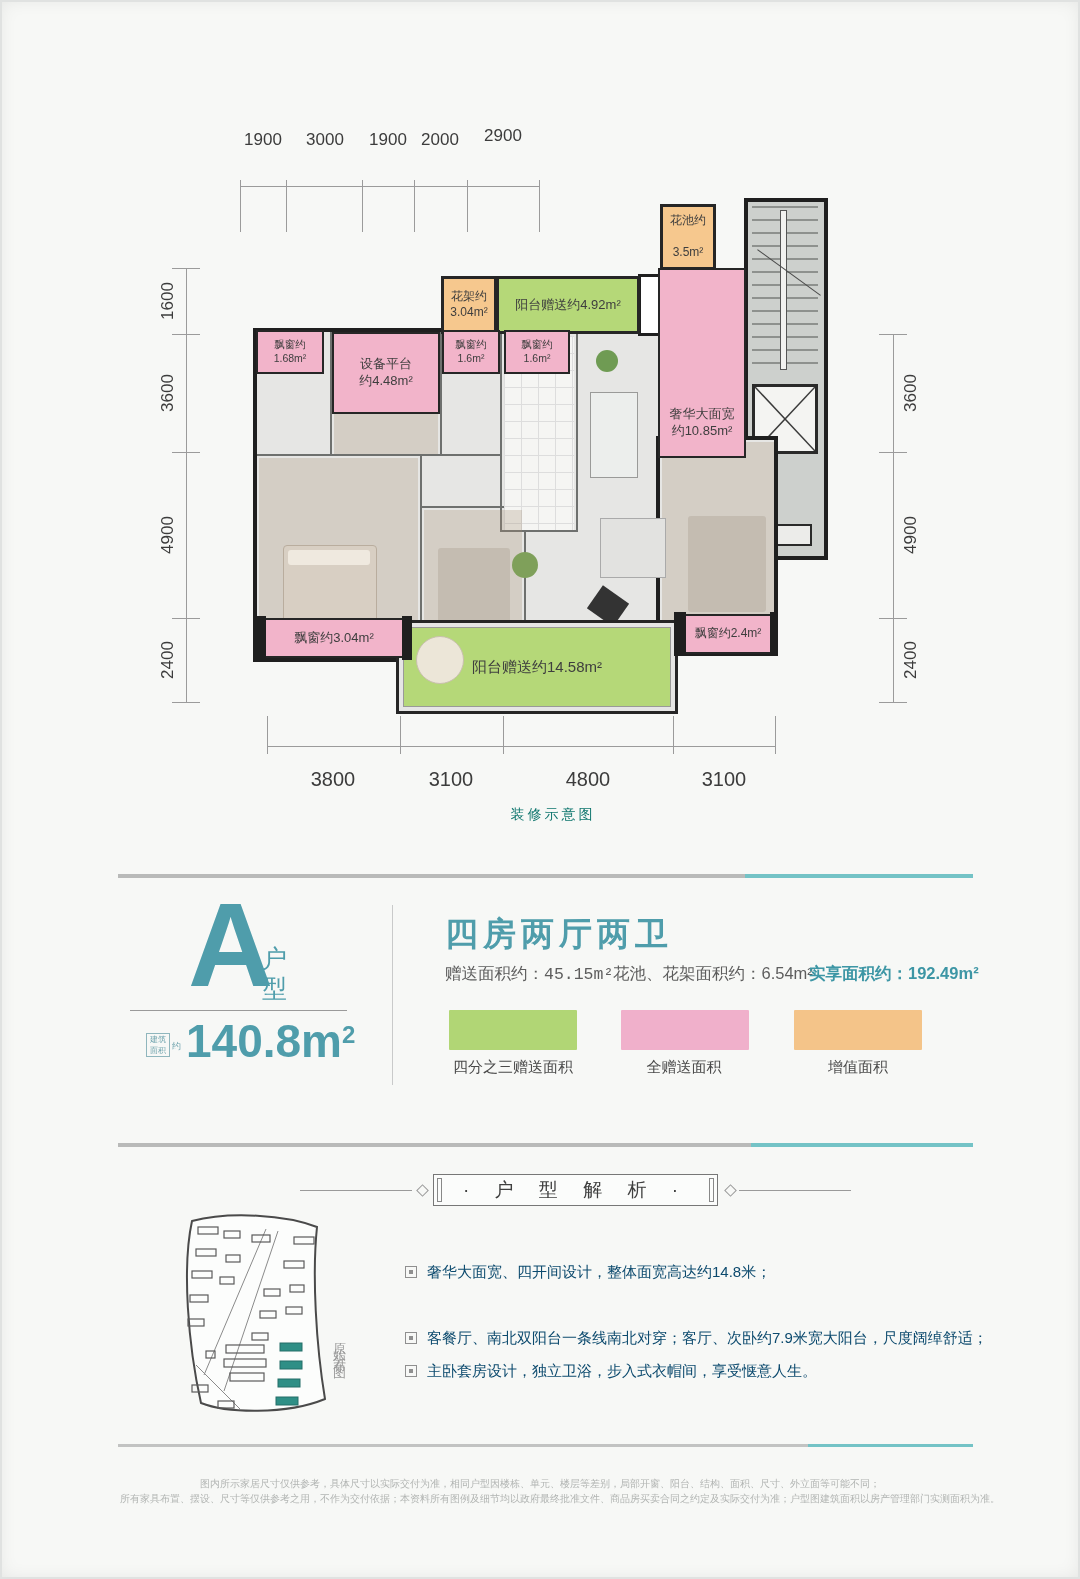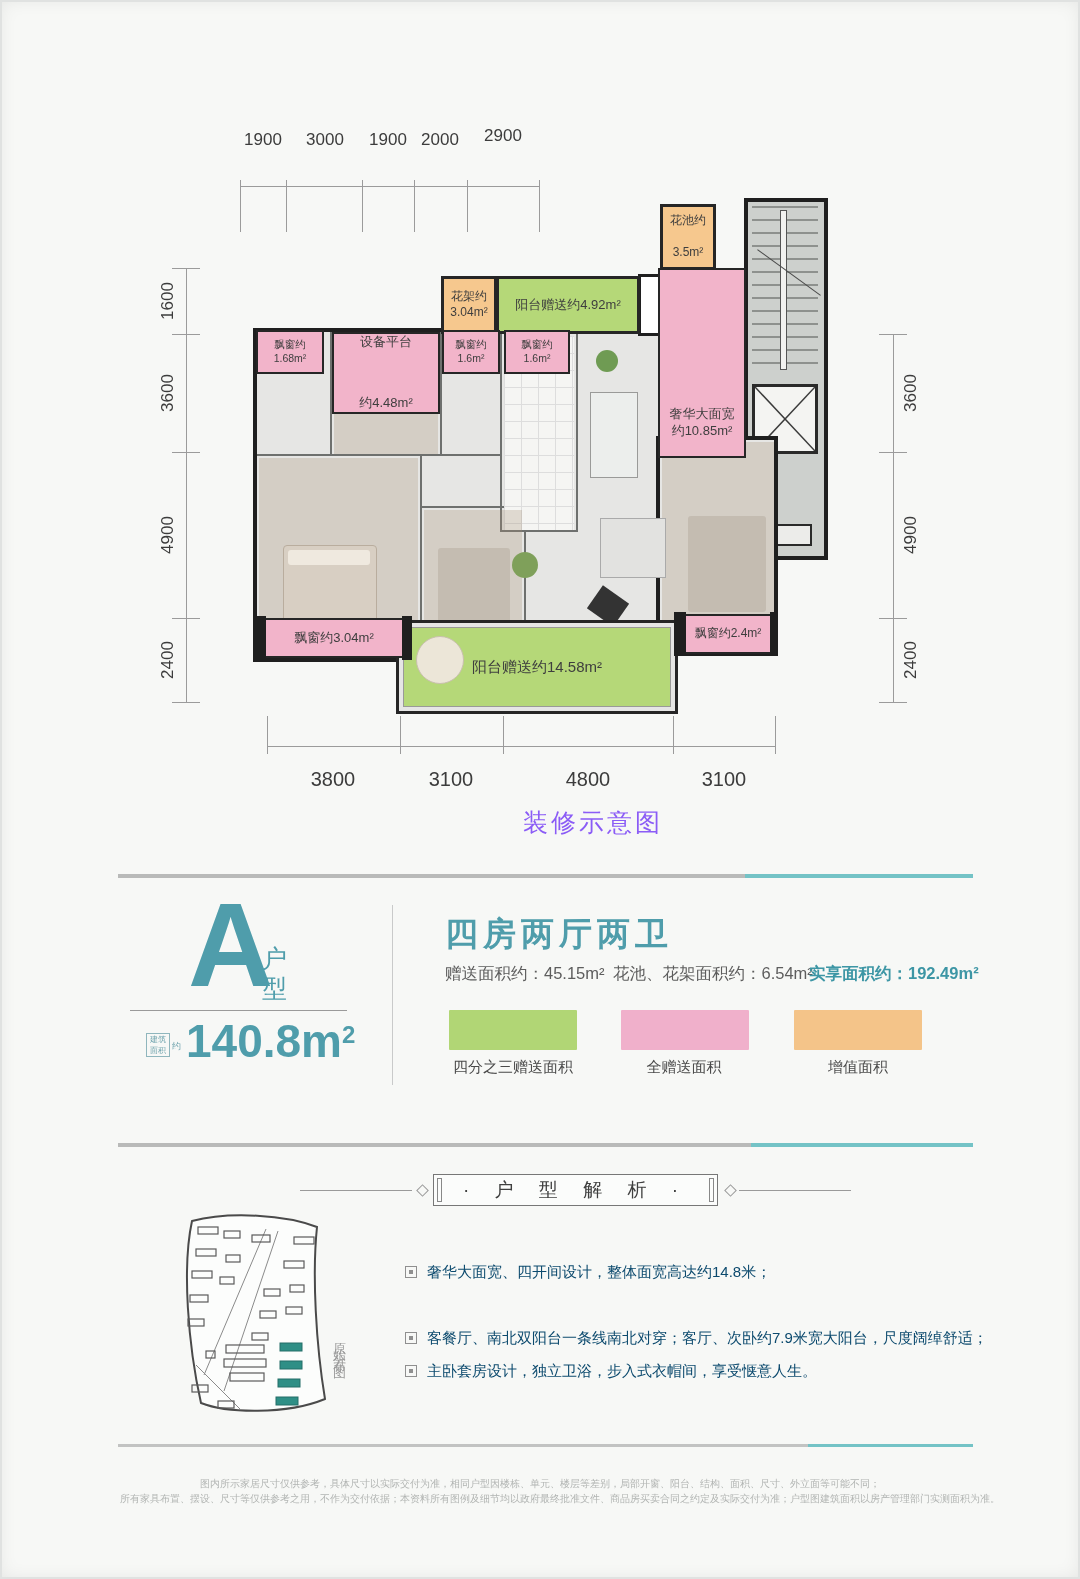--- a/index.html
+++ b/index.html
@@ -154,21 +154,21 @@
     <div class="abs zone row greenz fs15" style="left:396px;top:620px;width:282px;height:94px;box-shadow:inset 0 0 0 4px rgba(255,255,255,.75), inset 0 0 0 5px #9a9a98;">
       <span>阳台赠送约</span>
       <span>14.58m²</span>
     </div>
     <div class="abs" style="left:416px;top:636px;width:46px;height:46px;border-radius:50%;background:#ece6d8;border:1px solid #c9c0ae;"></div>
 
     <div class="abs zone pinkz fs10" style="left:256px;top:330px;width:68px;height:44px;">
       <span>飘窗约</span>
       <span>1.68m²</span>
     </div>
-    <div class="abs zone pinkz fs13" style="left:332px;top:332px;width:108px;height:82px;justify-content:space-between;">
+    <div class="abs zone pinkz fs13" style="left:332px;top:332px;width:108px;height:82px;">
       <span>设备平台</span>
       <span>约4.48m²</span>
     </div>
     <div class="abs zone pinkz fs10" style="left:442px;top:330px;width:58px;height:44px;">
       <span>飘窗约</span>
       <span>1.6m²</span>
     </div>
     <div class="abs zone pinkz fs10" style="left:504px;top:330px;width:66px;height:44px;">
       <span>飘窗约</span>
       <span>1.6m²</span>
@@ -184,21 +184,21 @@
     <div class="abs zone row pinkz fs12" style="left:684px;top:614px;width:88px;height:40px;">
       <span>飘窗约</span>
       <span>2.4m²</span>
     </div>
 
     <div class="abs" style="left:254px;top:616px;width:12px;height:44px;background:#1f1f1f;"></div>
     <div class="abs" style="left:402px;top:616px;width:10px;height:44px;background:#1f1f1f;"></div>
     <div class="abs" style="left:674px;top:612px;width:12px;height:44px;background:#1f1f1f;"></div>
     <div class="abs" style="left:770px;top:612px;width:8px;height:44px;background:#1f1f1f;"></div>
 
-    <div class="abs cenx" style="left:553px;top:806px;font-size:25px;color:#8b5cf6;letter-spacing:3px;margin-left:40px;">装修示意图</div>
+    <div class="abs cenx" style="left:553px;top:806px;font-size:14px;color:#0f766e;letter-spacing:3px;">装修示意图</div>
   </div>
 
   <div class="abs" style="left:118px;top:874px;width:627px;height:4px;background:#b9bab9;"></div>
   <div class="abs" style="left:745px;top:874px;width:228px;height:4px;background:#74c3c6;"></div>
 
   <div class="abs teal" style="left:188px;top:886px;font-size:118px;font-weight:bold;line-height:1;">A</div>
   <div class="abs teal" style="left:262px;top:942px;font-size:25px;">户</div>
   <div class="abs teal" style="left:262px;top:972px;font-size:25px;">型</div>
   <div class="abs hline" style="left:130px;top:1010px;width:217px;"></div>
 
@@ -208,21 +208,21 @@
     <span style="display:block;">面积</span>
   </div>
   <span class="abs" style="left:172px;top:1040px;font-size:9px;color:#6fa3ad;">约</span>
   <div class="abs teal" style="left:186px;top:1018px;font-size:46px;font-weight:bold;line-height:1;">
     <span>140.8m</span><sup style="font-size:24px;vertical-align:14px;">2</sup>
   </div>
 
   <div class="abs" style="left:392px;top:905px;width:1px;height:180px;background:#c9caca;"></div>
 
   <div class="abs teal" style="left:445px;top:912px;font-size:33px;font-weight:bold;letter-spacing:5px;">四房两厅两卫</div>
-  <span class="abs stat" style="left:445px;top:963px;">赠送面积约：45.15m²</span>
+  <span class="abs stat" style="left:445px;top:963px;font-family:Liberation Mono, monospace;">赠送面积约：45.15m²</span>
   <span class="abs stat" style="left:613px;top:963px;">花池、花架面积约：6.54m²</span>
   <span class="abs stat em" style="left:809px;top:963px;">实享面积约：192.49m²</span>
 
   <div class="abs swatch" style="left:449px;top:1010px;background:#b1d675;"></div>
   <div class="abs swatch" style="left:621px;top:1010px;background:#f0b0cb;"></div>
   <div class="abs swatch" style="left:794px;top:1010px;background:#f4c489;"></div>
   <span class="abs leglabel" style="left:513px;top:1058px;">四分之三赠送面积</span>
   <span class="abs leglabel" style="left:684px;top:1058px;">全赠送面积</span>
   <span class="abs leglabel" style="left:858px;top:1058px;">增值面积</span>
 

